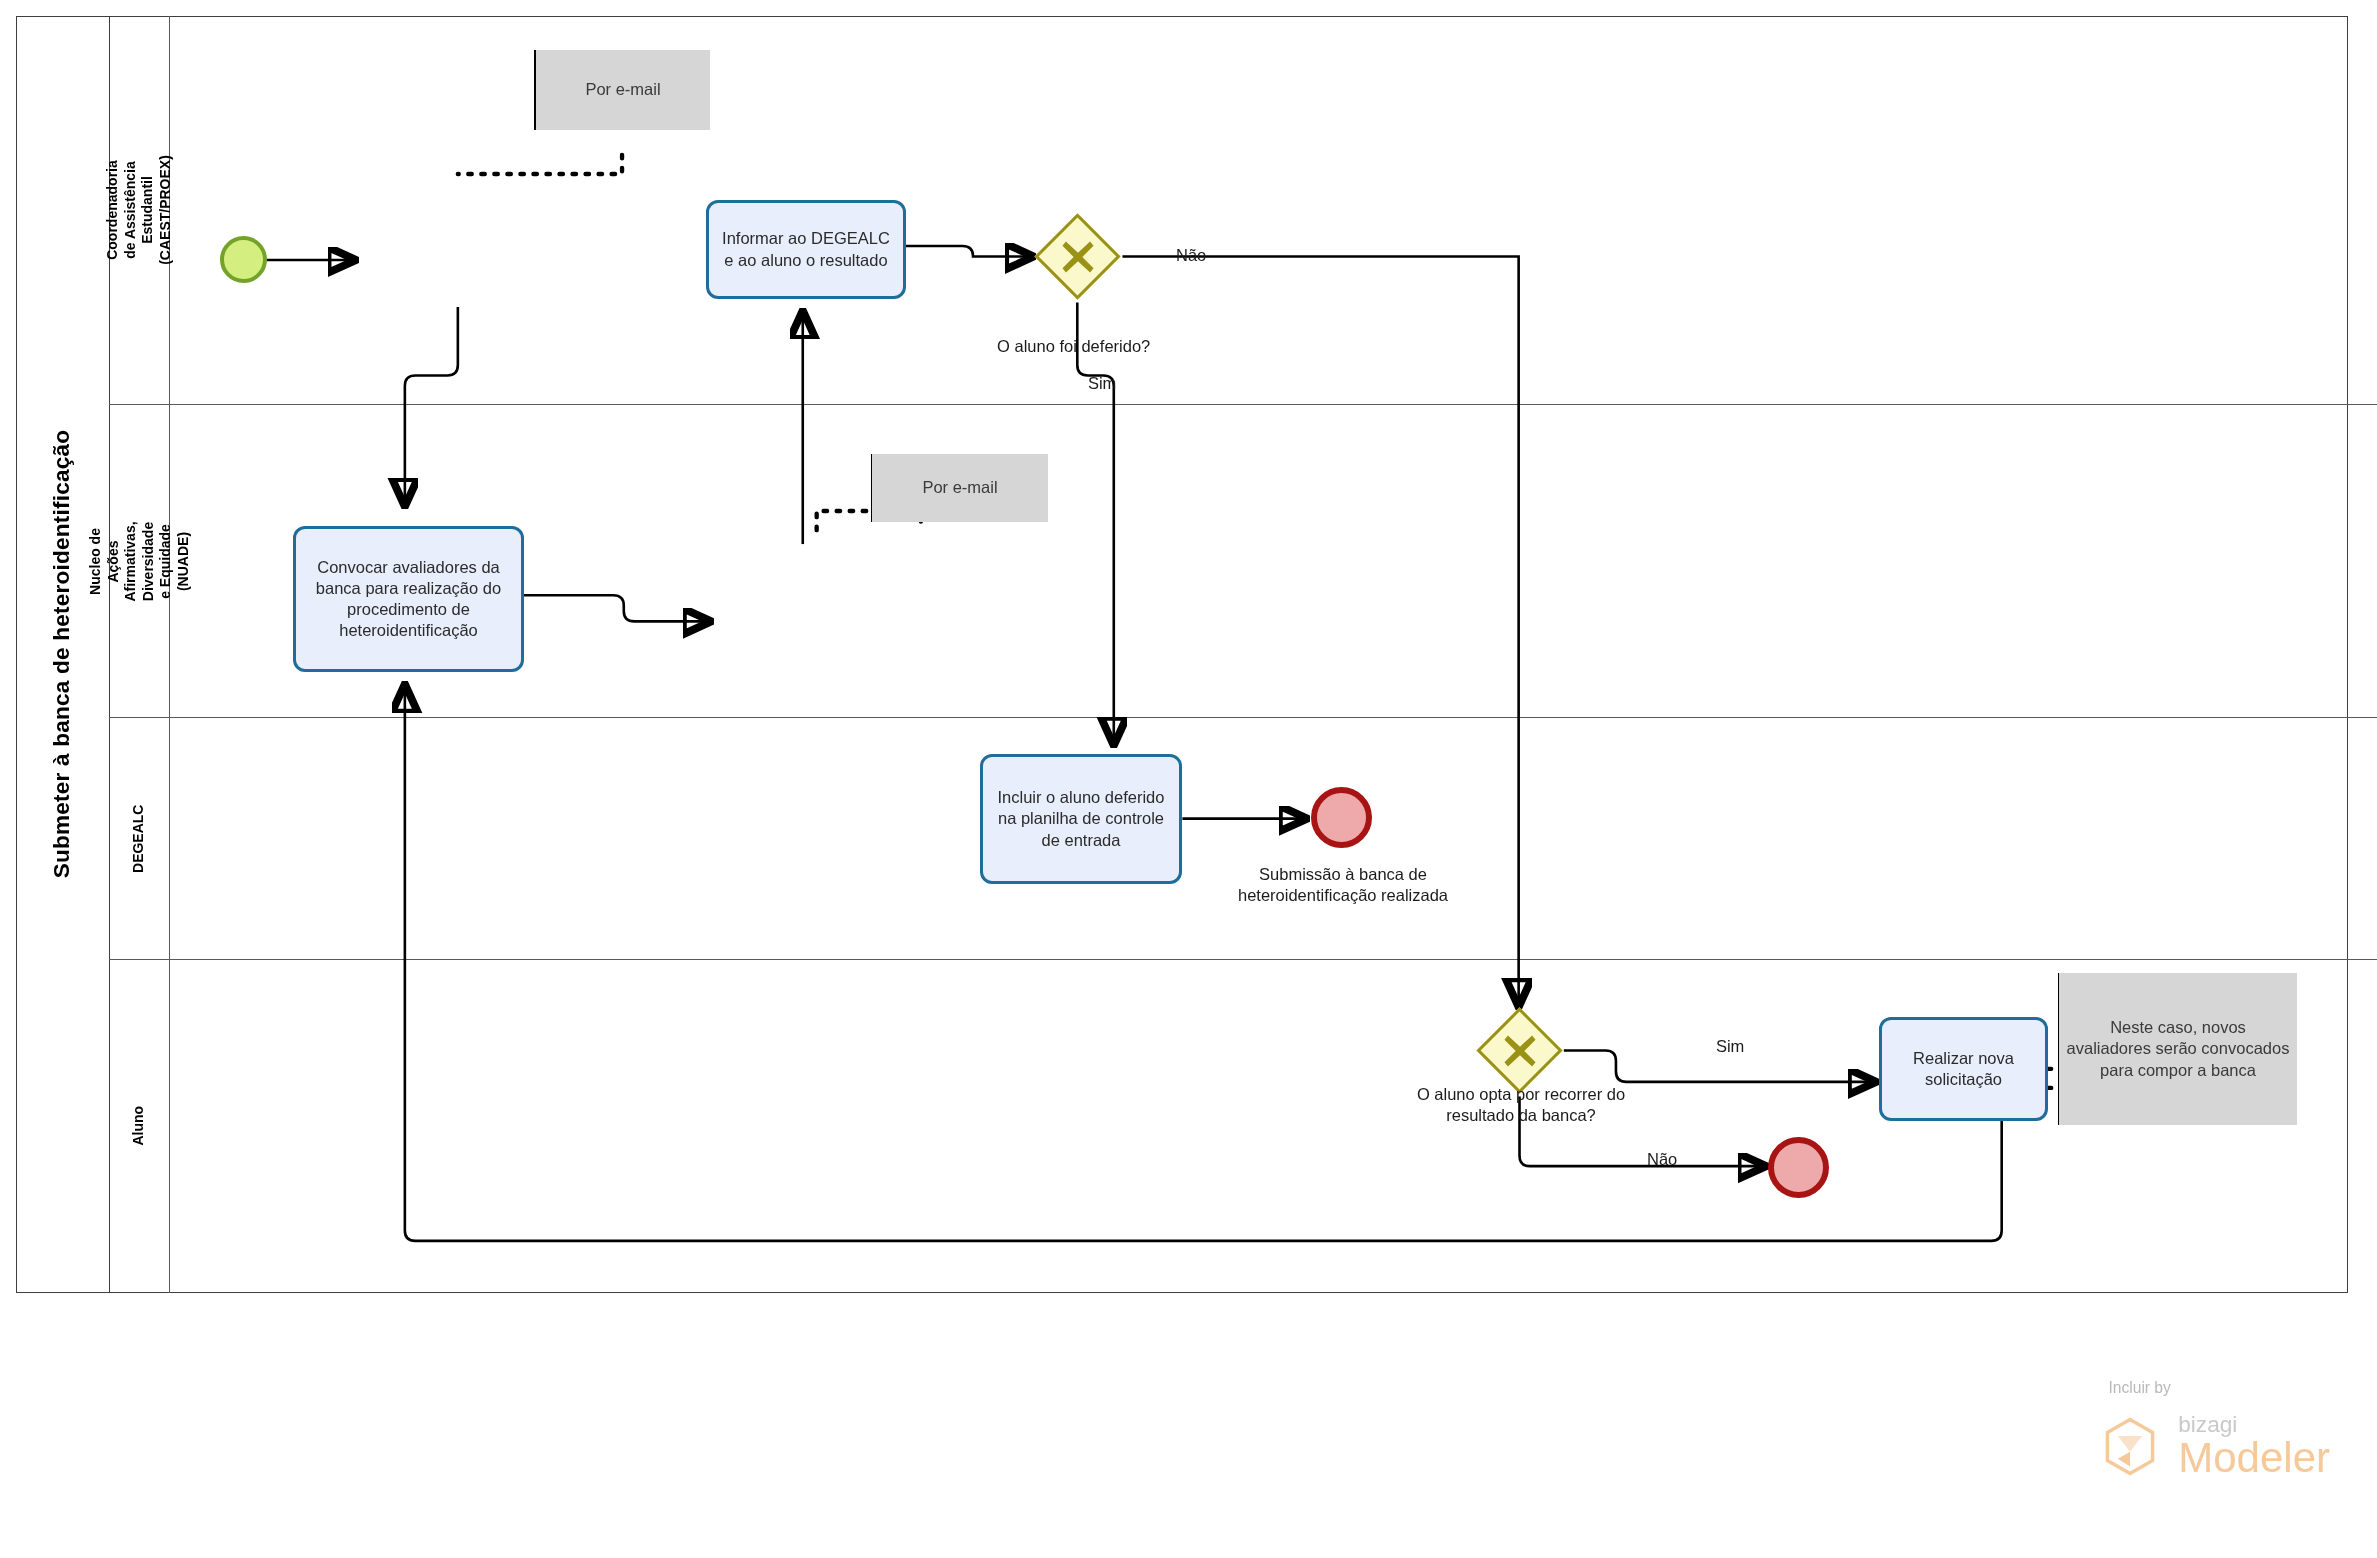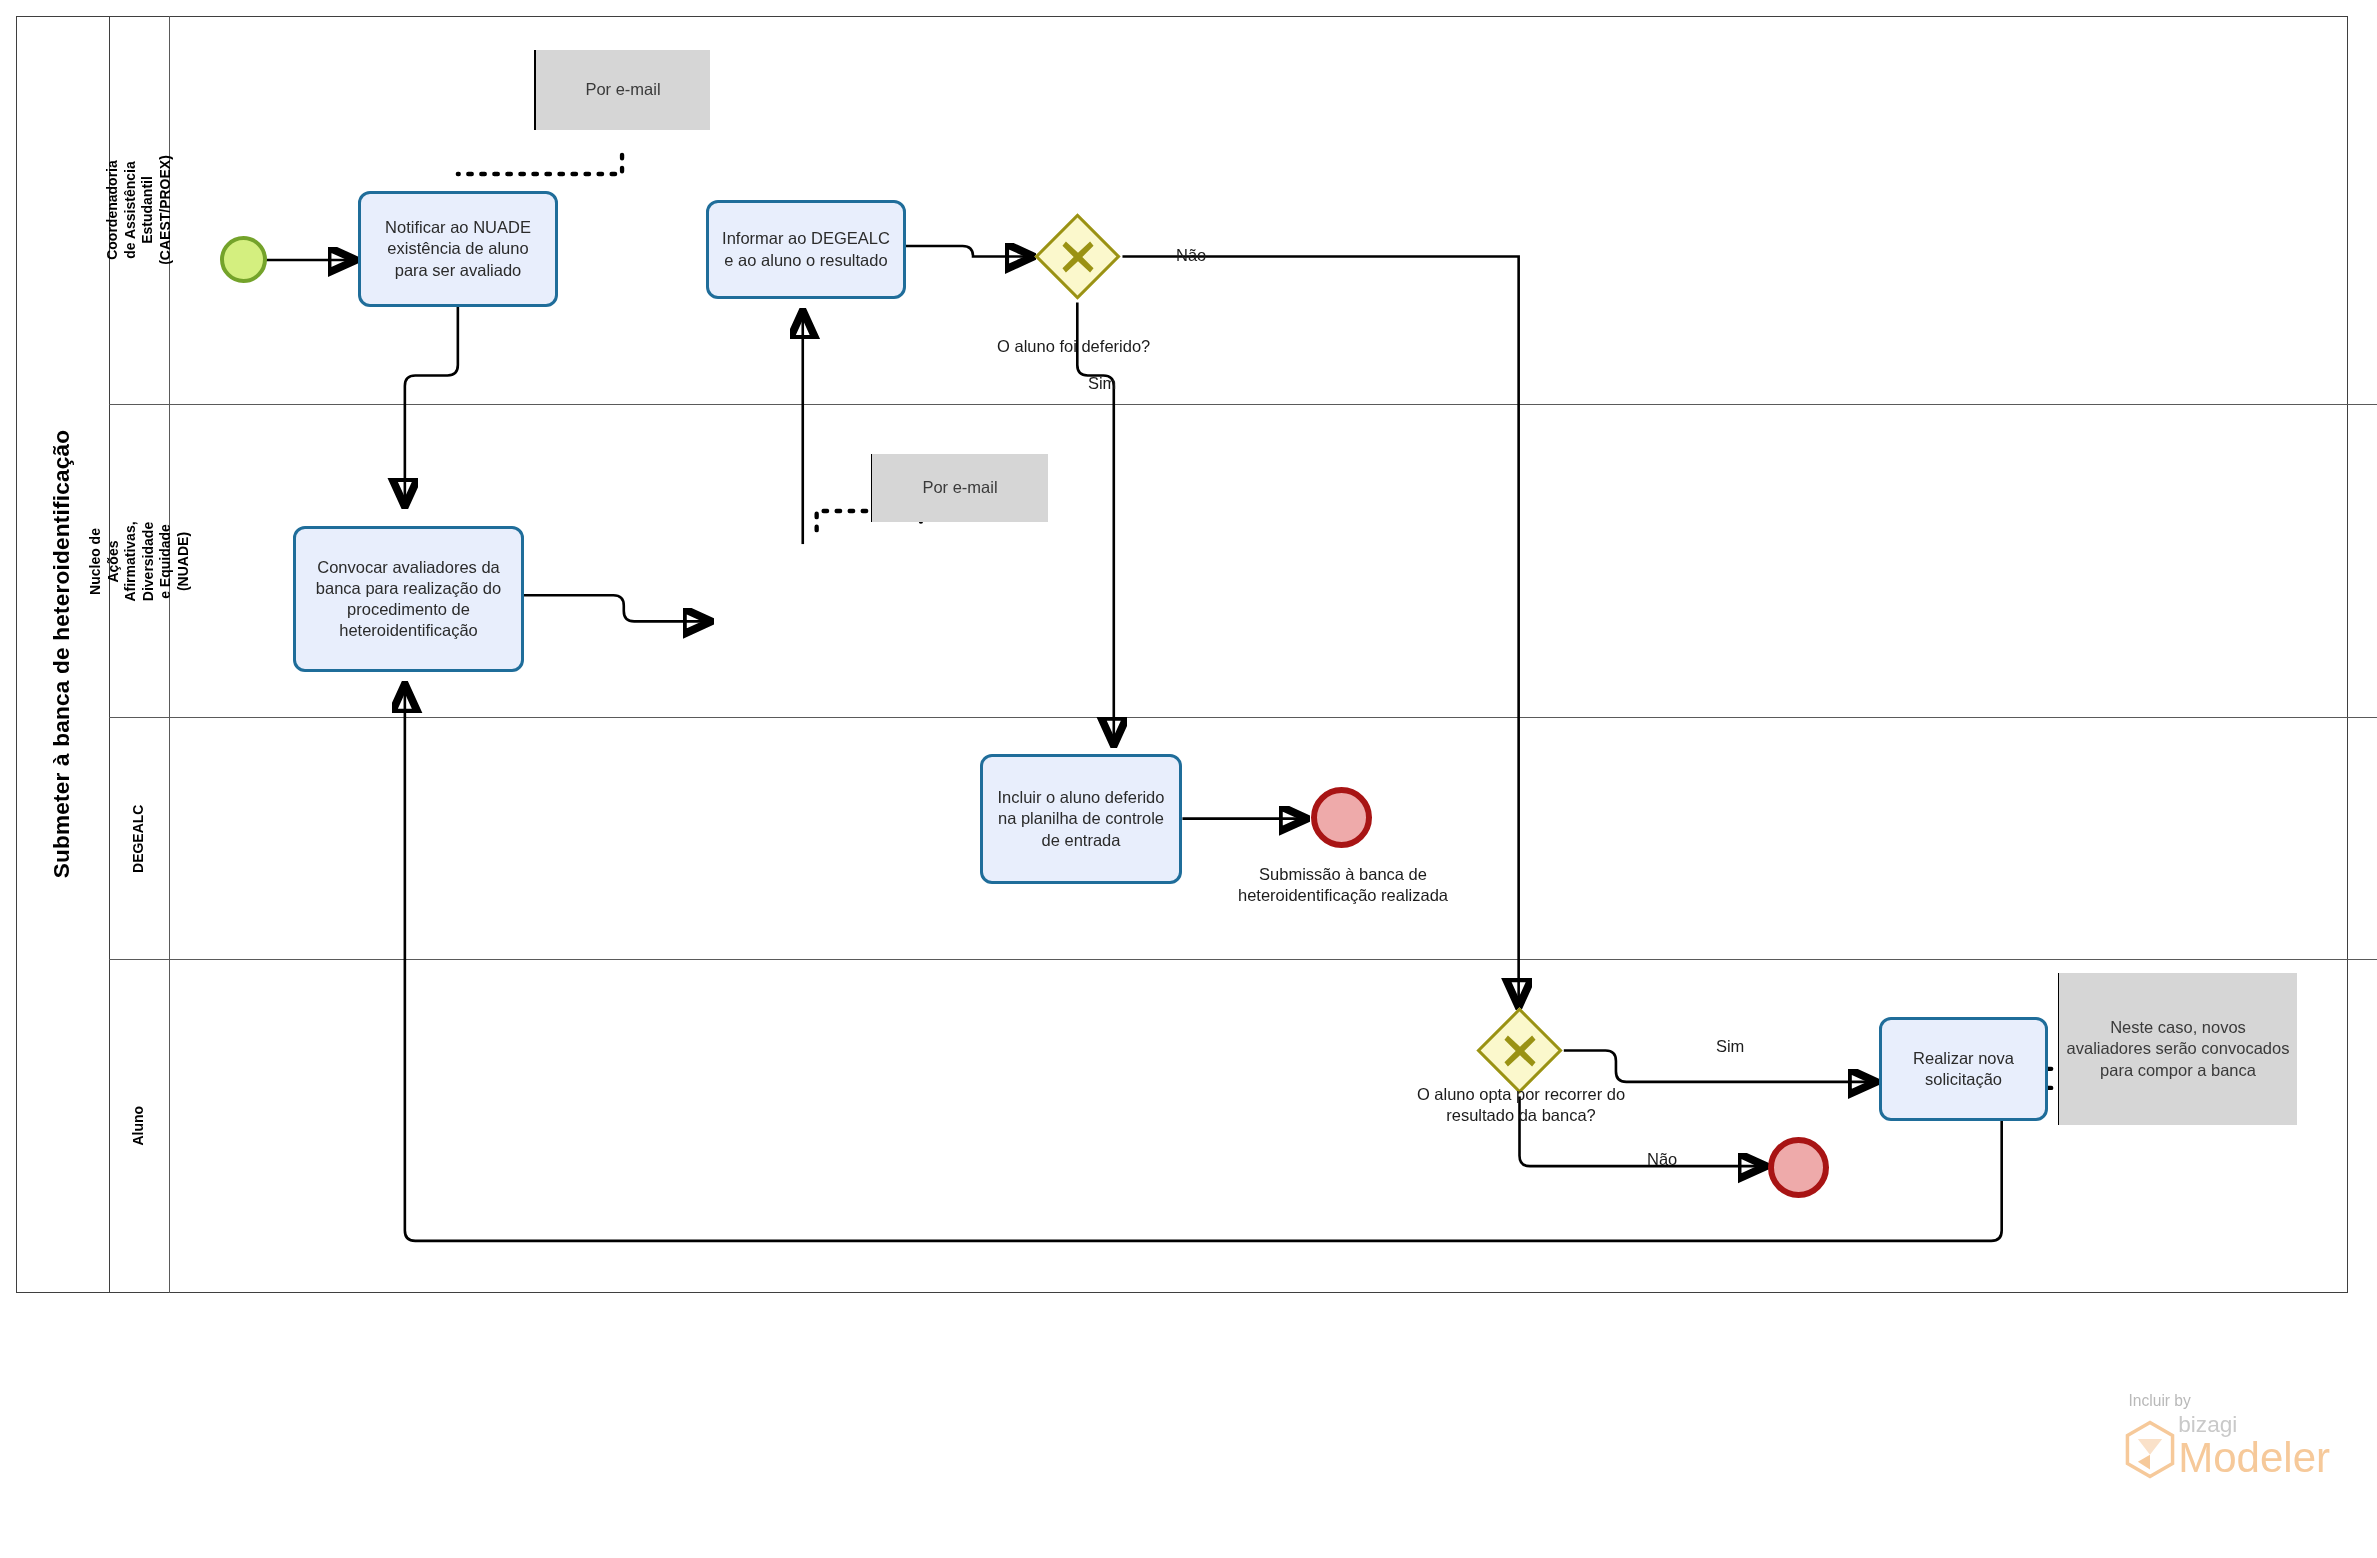--- a/index.html
+++ b/index.html
@@ -46,21 +46,21 @@
   .lbl.wrap{white-space:normal;}
 
   
   svg.flow{position:absolute;left:0;top:0;width:2377px;height:1559px;pointer-events:none;}
   svg.flow path{fill:none;stroke:#000;stroke-width:3;}
   svg.flow path.dot{stroke-dasharray:4 11;stroke-width:5;stroke-linecap:round;}
 
   
   .wm{position:absolute;right:47px;bottom:80px;text-align:left;}
   .wm .pb{font-size:15.6px;color:#b9b9b9;margin-left:5.2px;}
-  .wm .row{display:flex;align-items:flex-end;gap:1px;margin-top:4px;}
+  .wm .row{display:flex;align-items:center;gap:21px;margin-top:17px;}
   .wm .bz{font-size:22.6px;color:#c9c9c9;line-height:1;}
   .wm .md{font-size:42px;color:#f6c99a;line-height:1;}
 </style>
 </head>
 <body>
 
 <div id="canvas">
 
   <div class="pool"></div>
 
@@ -132,23 +132,20 @@
     <path class="dot" d="M716,178 L716,200 L527,200"></path>
 
     <path class="dot" d="M1060,600 L1060,588 L940,588 L940,612"></path>
     <path class="dot" d="M1060,600 L940,600" style="display:none"></path>
 
     <path class="dot" d="M2357,1230 L2368,1230 M2357,1252 L2368,1252"></path>
   </svg>
 
   <div class="ev start" style="left:220px;top:236px;width:47px;height:47px;"></div>
 
-  <div class="task" style="left:358px;top:191px;width:200px;height:116px;">
-    <span>Notificar ao NUADE existência de aluno para ser avaliado</span>
-  </div>
 
   <div class="task" style="left:706px;top:200px;width:200px;height:99px;">
     <span>Informar ao DEGEALC e ao aluno o resultado</span>
   </div>
 
   <div class="gw" style="left:1047px;top:226px;"></div>
   <div class="gw-x" style="left:1047px;top:226px;">
     <svg width="38" height="38" viewBox="0 0 44 44">
       <path d="M8,4 L22,17 L36,4 L40,9 L27,22 L40,35 L36,40 L22,27 L8,40 L4,35 L17,22 L4,9 Z" fill="#9a9214"></path>
     </svg>

